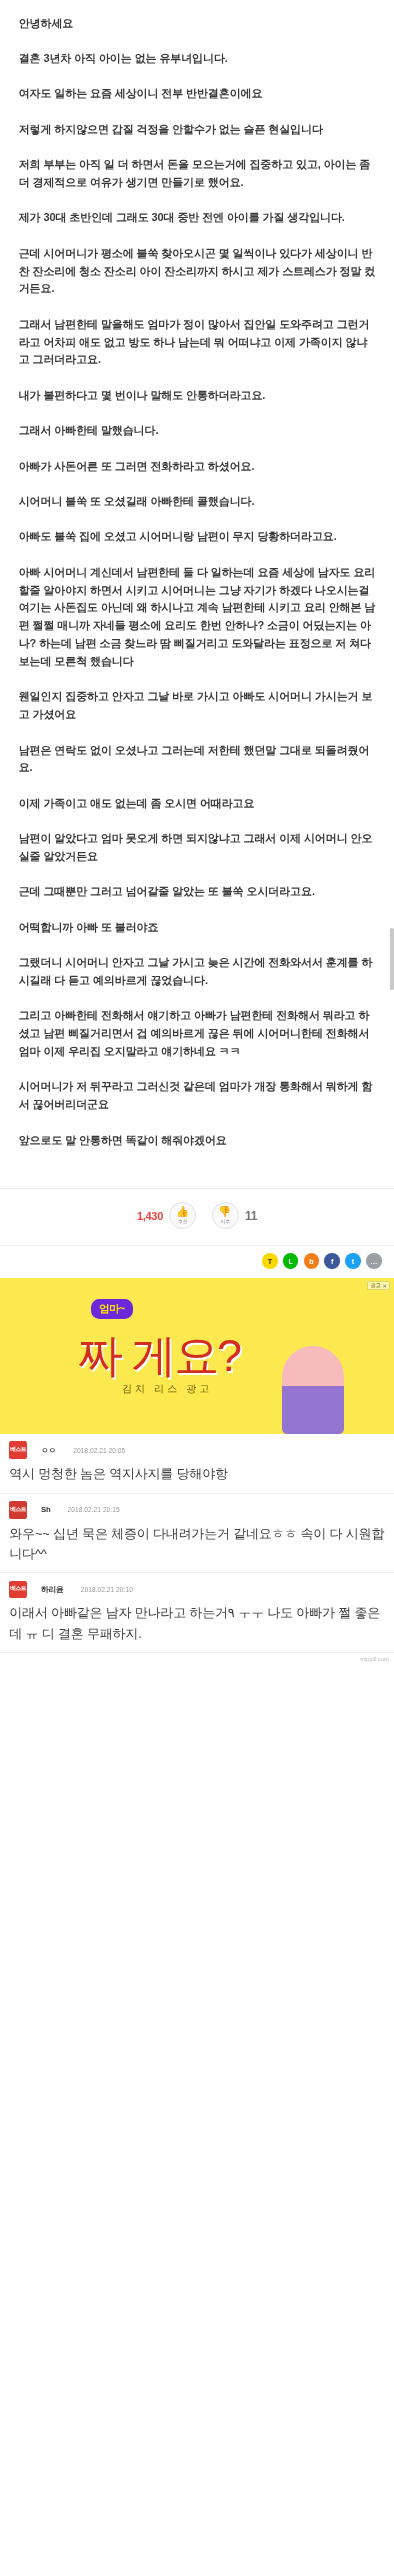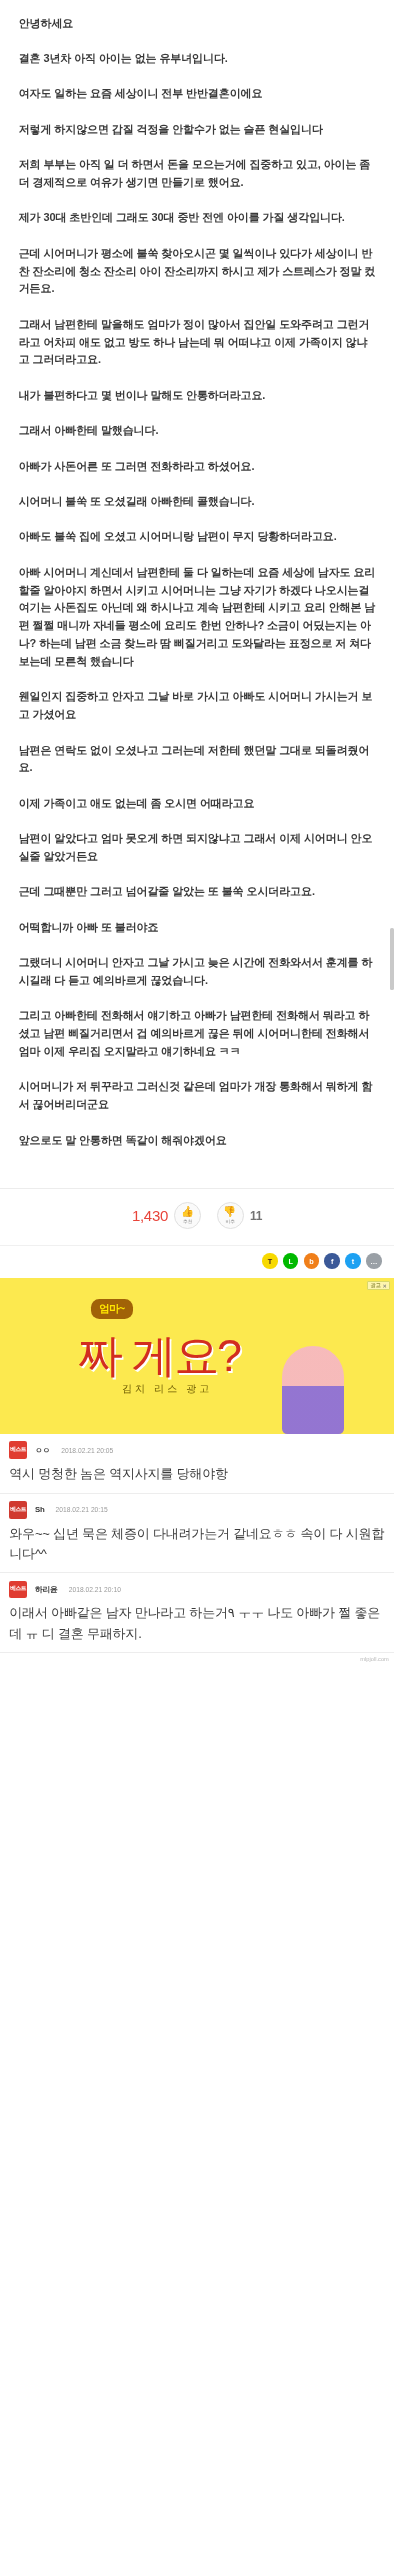--- a/index.html
+++ b/index.html
@@ -39,22 +39,22 @@
     justify-content: center;
     gap: 15.6px;
     border-top: 0.5px solid #ececec;
   }
   .rec-group, .dis-group {
     display: flex;
     align-items: center;
     gap: 6.2px;
   }
   .rec-count {
-    font-size: 15px;
-    font-weight: normal;
+    font-size: 11px;
+    font-weight: bold;
     color: #e8443a;
     letter-spacing: -0.3px;
   }
   .dis-count {
     font-size: 12px;
     font-weight: bold;
     color: #737373;
     letter-spacing: -0.3px;
   }
   .thumb-btn {
@@ -120,21 +120,21 @@
     padding: 0 2.1px;
     display: flex;
     align-items: center;
     gap: 1.6px;
   }
   .ad-x { font-size: 5.2px; color: #777; }
   .ad-pill {
     position: absolute;
     left: 91px;
     top: 21px;
-    background: #a16207;
+    background: #6d28d9;
     color: #ffe600;
     font-size: 10.4px;
     font-weight: bold;
     padding: 3.1px 8.3px;
     border-radius: 8.3px;
     letter-spacing: -0.5px;
   }
   .ad-head {
     position: absolute;
     left: 78px;
@@ -168,21 +168,21 @@
   .comments {
     background: #ffffff;
   }
   .comment {
     padding: 7.3px 9.3px 8.3px 9.3px;
     border-bottom: 0.5px solid #ededed;
   }
   .c-head {
     display: flex;
     align-items: center;
-    gap: 8px;
+    gap: 14px;
   }
   .c-avatar {
     width: 17.6px;
     height: 17.6px;
     border-radius: 2.1px;
     background: #e03c31;
     color: #fff;
     font-size: 5.7px;
     font-weight: bold;
     display: flex;

